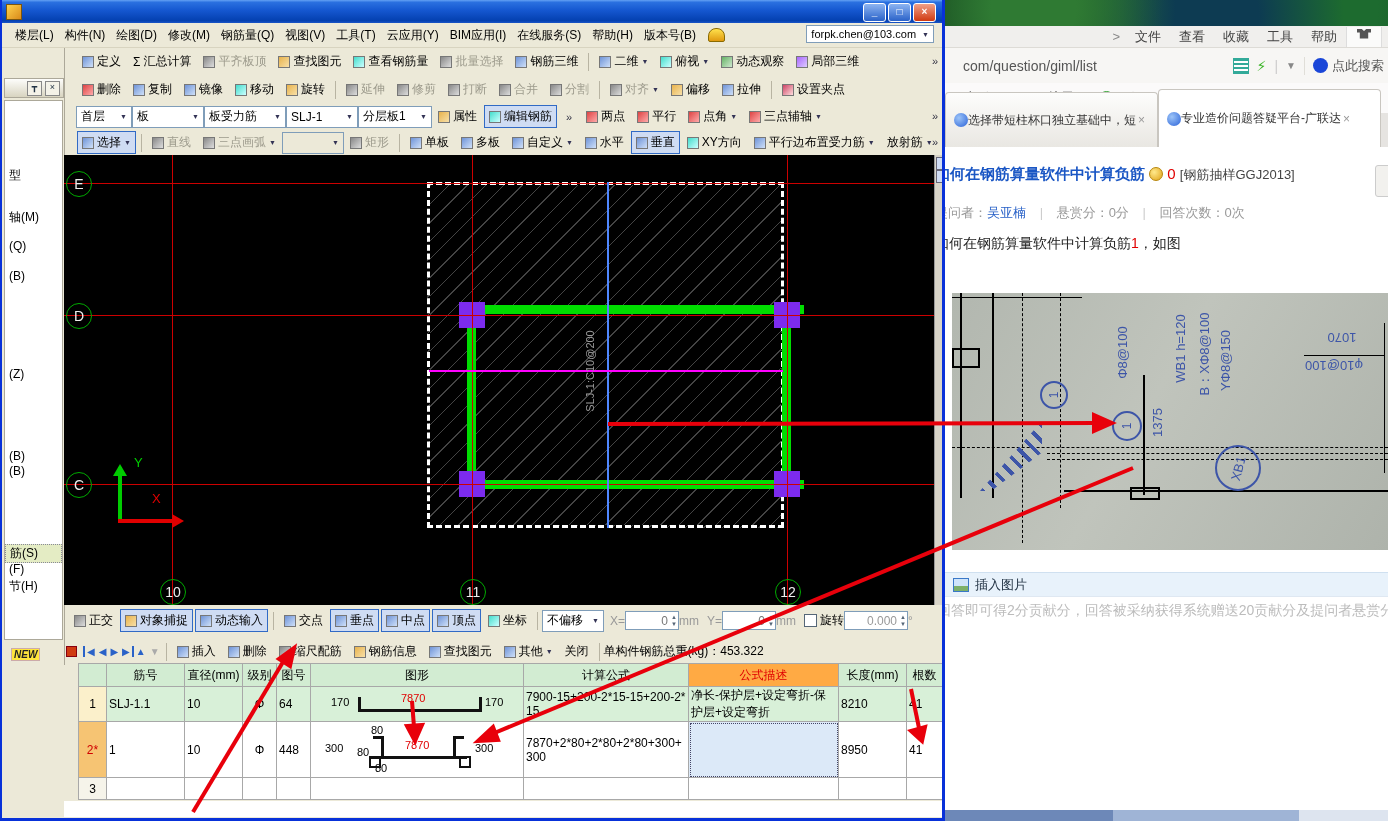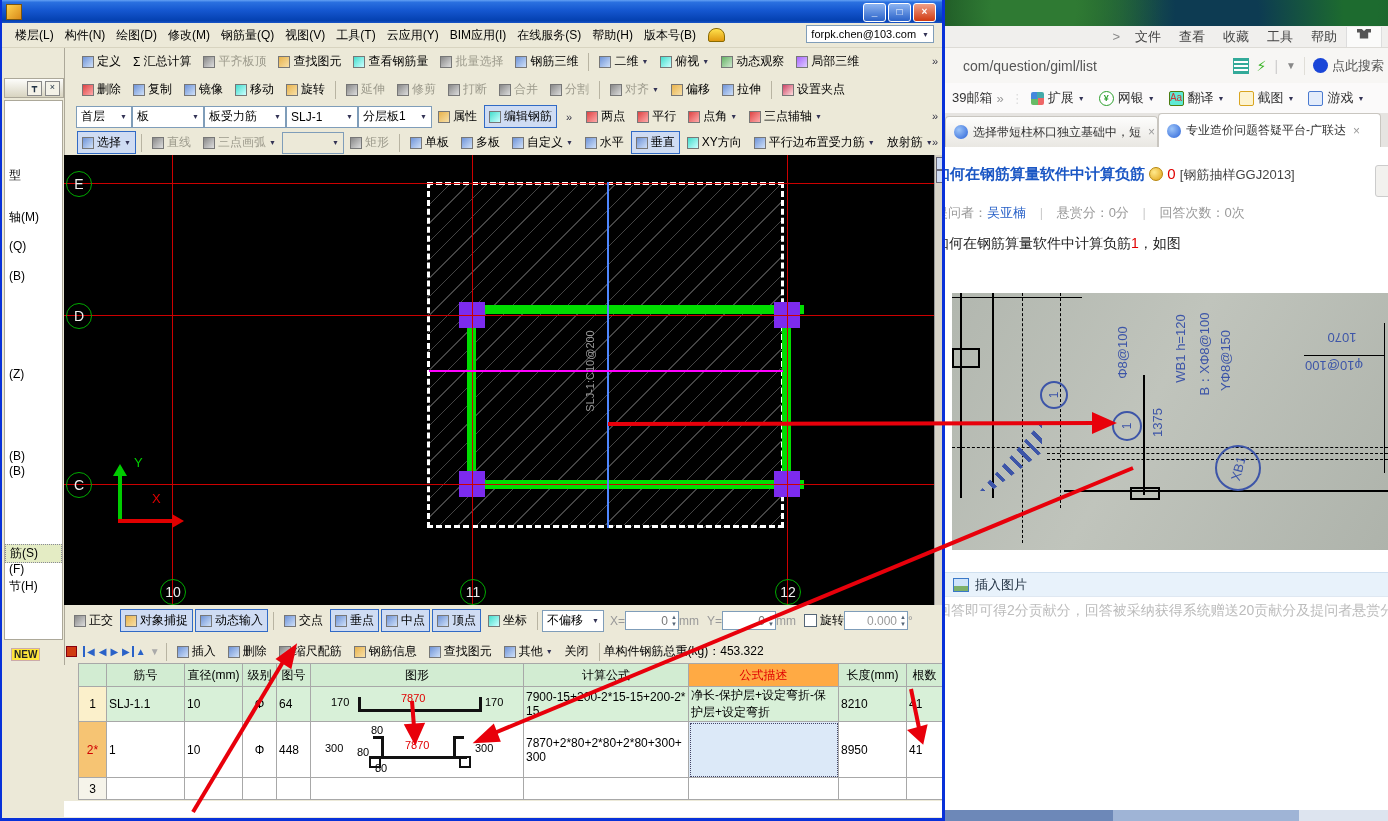--- a/index.html
+++ b/index.html
@@ -37,21 +37,21 @@
   .da{font-size:7px;color:#335}
   .ovf{position:absolute;font-size:11px;color:#334}
   
   #lpanel{left:2px;top:48px;width:60px;height:617px;background:#ece9d8;border-right:1px solid #aca899}
   .ptit{position:absolute;left:0;top:30px;width:100%;height:20px;background:linear-gradient(180deg,#fdfdfb,#d8d4c0);
         border:1px solid #aca899;box-sizing:border-box;display:flex;justify-content:flex-end;gap:3px;align-items:center;padding-right:3px}
   .pbtn{width:13px;height:13px;border:1px solid #888;background:#f4f2e8;font-size:9px;line-height:11px;text-align:center;color:#234}
   .plist{position:absolute;left:0;top:52px;width:59px;height:540px;background:#fff;border:1px solid #aca899;box-sizing:border-box}
   .pitem{position:absolute;left:0;width:100%;font-size:12px;padding-left:4px;box-sizing:border-box;white-space:nowrap}
   .pitem.hl{background:#e4ecc4;border:1px dotted #889}
-  .newbadge{position:absolute;left:6px;background:#ffe63c;border:1px solid #caa;color:#222;font-weight:bold;font-size:10px;padding:0 2px;}
+  .newbadge{position:absolute;left:6px;background:#ffe63c;border:1px solid #caa;color:#222;font-weight:bold;font-size:10px;padding:0 2px;font-style:italic}
   
   #cv{left:62px;top:155px;width:870px;height:450px;background:#000;overflow:hidden}
   .gridv{position:absolute;top:0;width:1px;height:450px;background:#c00}
   .gridh{position:absolute;left:0;width:870px;height:1px;background:#c00}
   .bub{position:absolute;width:24px;height:24px;border:1px solid #0a0;border-radius:50%;color:#eee;
        font-size:14px;text-align:center;line-height:24px;background:transparent}
   .marquee{position:absolute;left:363px;top:27px;width:357px;height:346px;border:3px dashed #fff;box-sizing:border-box;
        background:repeating-linear-gradient(135deg,rgba(225,225,225,.30) 0 1px,transparent 1px 13px)}
   .gbarh{position:absolute;height:9px;background:#00dd00}
   .gbarv{position:absolute;width:9px;background:#00dd00}
@@ -101,21 +101,21 @@
   .paw{width:15px;height:15px;border-radius:50%;background:#1a46d8}
   #bmbar{left:0;top:83px;width:443px;height:30px;background:#fbfafa;border-bottom:1px solid #e5e3de;display:flex;align-items:center;font-size:13px;color:#333}
   .bmi{display:flex;align-items:center;gap:4px;padding:0 7px;white-space:nowrap}
   .bic{width:13px;height:13px;border-radius:2px;display:inline-block}
   .b-ext{background:conic-gradient(#4aa 0 25%,#e66 0 50%,#6b6 0 75%,#48d 0)}
   .b-bank{background:#fff;border:1px solid #2da02d;border-radius:50%;color:#2da02d;font-size:9px;line-height:12px;text-align:center;font-weight:bold}
   .b-tr{background:#5eead4;border:1px solid #4d7c0f;color:#c33;font-size:10px;line-height:12px;text-align:center}
   .b-shot{background:#fdf3cf;border:1px solid #d9a520}
   .b-game{background:#e3ecfb;border:1px solid #4a7ad0}
   #tabs{left:0;top:113px;width:443px;height:34px;background:#e6e4e1;display:flex;align-items:flex-end}
-  .tab{height:30px;display:flex;align-items:center;gap:5px;padding:0 8px;border:1px solid #c9c6c0;border-bottom:none;
+  .tab{height:30px;display:flex;align-items:center;padding:12px 8px;border:1px solid #c9c6c0;border-bottom:none;
        border-radius:4px 4px 0 0;background:linear-gradient(#fdfdfc,#e9e7e2);font-size:12px;color:#333;white-space:nowrap;overflow:hidden}
   .tab.active{background:#fff;height:33px}
   .tabico{width:14px;height:14px;border-radius:50%;background:radial-gradient(circle at 35% 35%,#9cc4f8,#2a62d8);flex:none}
   .tclose{color:#999;font-size:12px;padding-left:2px}
   #brcontent{left:0;top:147px;width:443px;height:663px;background:#fff}
   .coin{display:inline-block;width:12px;height:12px;border-radius:50%;background:radial-gradient(circle at 35% 35%,#ffe98c,#e0a217);border:1px solid #b8860b;vertical-align:-2px}
   #qtitle{position:absolute;left:-10px;top:18px;width:440px;font-size:15px;font-weight:bold;color:#1a56c4;white-space:nowrap}
   #qmeta{position:absolute;left:-10px;top:57px;color:#999;font-size:13px;white-space:nowrap}
   #qbody{position:absolute;left:-10px;top:88px;color:#222;font-size:14px;white-space:nowrap}
   .pbtn2{position:absolute;right:-3px;top:18px;width:14px;height:30px;background:#f2f1ee;border:1px solid #ccc;border-radius:3px 0 0 3px}

